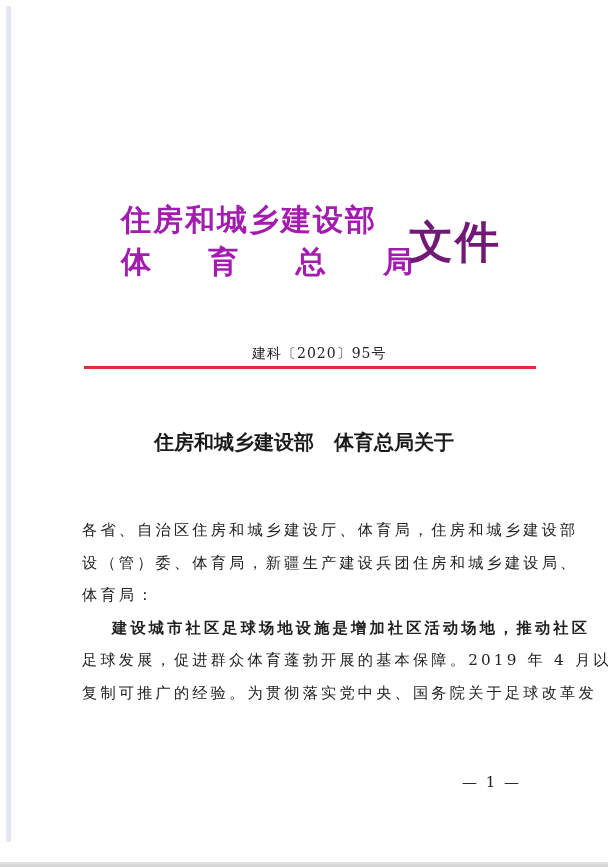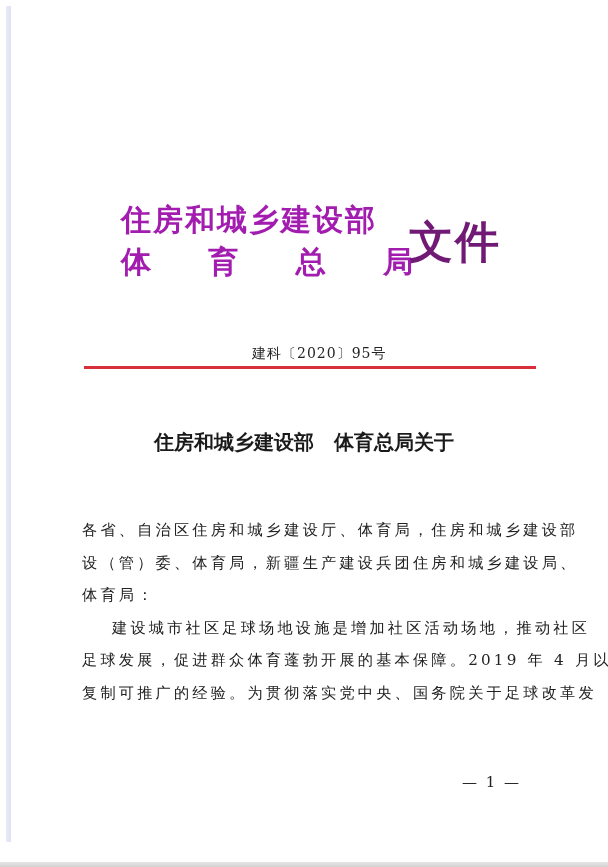--- a/index.html
+++ b/index.html
@@ -124,20 +124,21 @@
       line-height: 32.5px;
       color: #222;
       letter-spacing: 3.2px;
     }
     .body-line {
       display: block;
       white-space: nowrap;
     }
     .indent {
       padding-left: 30px;
+      font-weight: bold;
     }
     .page-number {
       position: absolute;
       left: 462px;
       top: 772px;
       font-size: 15px;
       line-height: 20px;
       color: #222;
       letter-spacing: 2px;
       white-space: nowrap;

